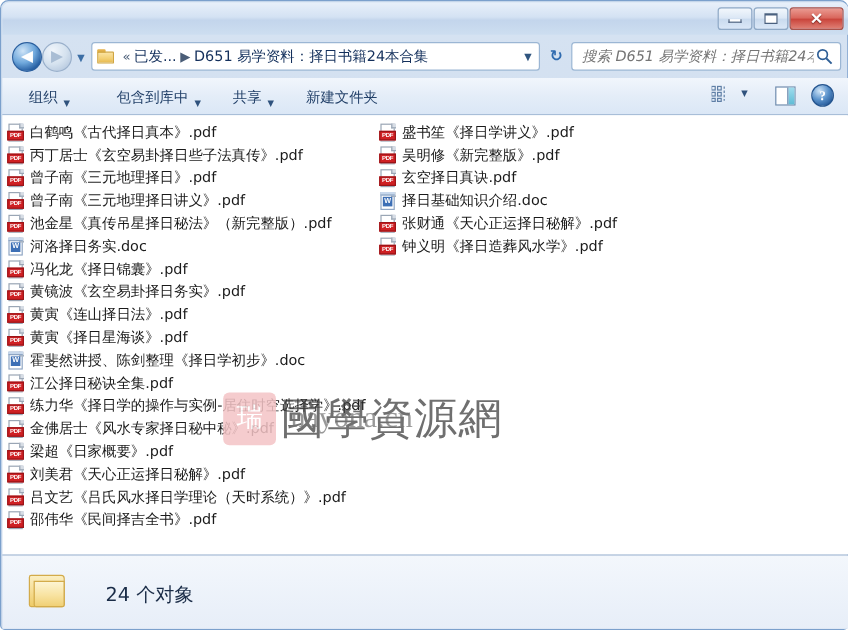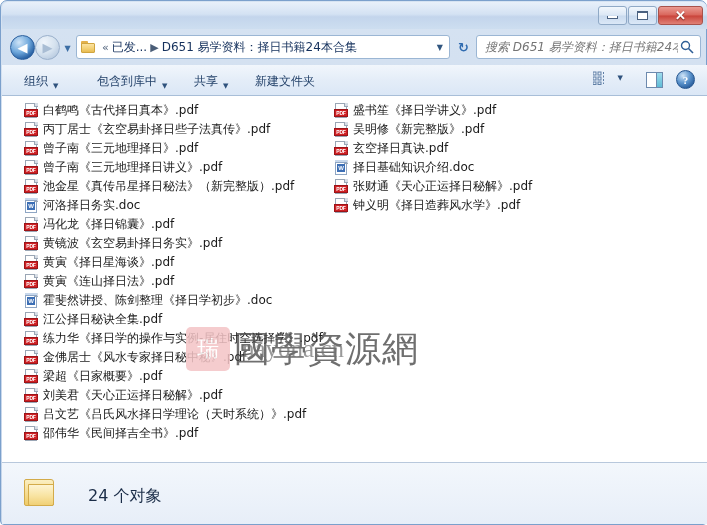--- a/index.html
+++ b/index.html
@@ -298,21 +298,21 @@
     display: flex;
     flex-direction: column;
     flex-wrap: wrap;
     align-content: flex-start;
   }
   .fileitem {
     width: 310px;
     height: 19px;
     display: flex;
     align-items: center;
-    padding-left: 22px;
+    padding-left: 4px;
     box-sizing: border-box;
     flex: 0 0 auto;
   }
   .filename {
     font-size: 12px;
     color: #1a1a1a;
     white-space: nowrap;
     margin-left: 4px;
     font-family: "DejaVu Sans", "Liberation Sans", sans-serif;
   }
@@ -620,29 +620,29 @@
             <span class="badge">PDF</span>
           </span>
           <span class="filename">黄镜波《玄空易卦择日务实》.pdf</span>
         </div>
         <div class="fileitem">
           <span class="ficon pdf">
             <span class="sheet"></span>
             <span class="fold"></span>
             <span class="badge">PDF</span>
           </span>
+          <span class="filename">黄寅《连山择日法》.pdf</span>
+        </div>
+        <div class="fileitem">
+          <span class="ficon pdf">
+            <span class="sheet"></span>
+            <span class="fold"></span>
+            <span class="badge">PDF</span>
+          </span>
           <span class="filename">黄寅《择日星海谈》.pdf</span>
-        </div>
-        <div class="fileitem">
-          <span class="ficon pdf">
-            <span class="sheet"></span>
-            <span class="fold"></span>
-            <span class="badge">PDF</span>
-          </span>
-          <span class="filename">黄寅《连山择日法》.pdf</span>
         </div>
         <div class="fileitem">
           <span class="ficon doc">
             <span class="sheet"></span>
             <span class="fold"></span>
             <span class="topbar"></span>
             <span class="badge">W</span>
           </span>
           <span class="filename">霍斐然讲授、陈剑整理《择日学初步》.doc</span>
         </div>

